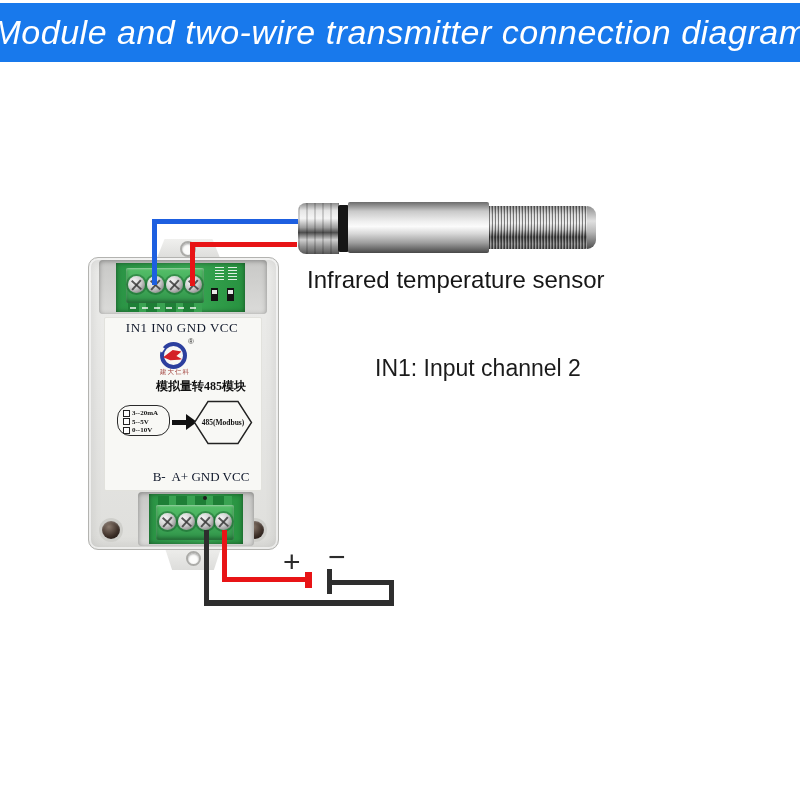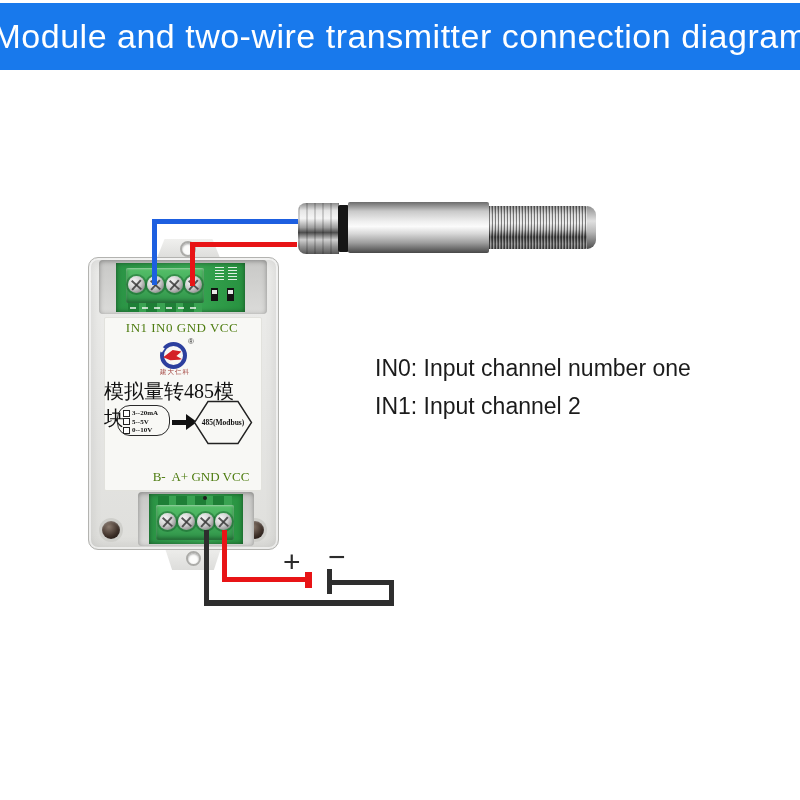--- a/index.html
+++ b/index.html
@@ -1,22 +1,22 @@
 <!DOCTYPE html>
 <html><head>
 <meta charset="utf-8">
 <style>
   html,body{margin:0;padding:0;background:#ffffff;}
   .stage{position:relative;width:800px;height:800px;background:#ffffff;overflow:hidden;
          font-family:"Liberation Sans", sans-serif;}
   .abs{position:absolute;}
 
   
-  .banner{left:0;top:3px;width:800px;height:67px;background:#1879ec;
-          display:flex;align-items:center;justify-content:center;}
+  .banner{left:0;top:3px;width:800px;height:59px;background:#1879ec;
+          display:flex;align-items:center;justify-content:center;font-style:italic;}
   .banner span{color:#ffffff;font-size:34px;letter-spacing:.5px;white-space:nowrap;}
 
   
   .tab{background:linear-gradient(180deg,#f0f0ee,#dddddb);
        filter:drop-shadow(0 0 1px #a8a8a5);}
   .tab-top{left:157px;top:239px;width:63px;height:19px;
            clip-path:polygon(12% 0,88% 0,100% 100%,0 100%);}
   .tab-bottom{left:164px;top:545px;width:58px;height:25px;
               clip-path:polygon(0 0,100% 0,86% 100%,14% 100%);}
   .tab-hole{border-radius:50%;background:#fcfcfb;border:2px solid #ababa8;
@@ -61,37 +61,37 @@
   .smd{width:7px;height:13px;background:#141414;}
   .smd::after{content:"";position:absolute;left:1px;right:1px;top:2px;height:4px;background:#e9e9e9;}
   .silk-char{width:9px;height:13px;
          background:repeating-linear-gradient(180deg,rgba(255,255,255,.85) 0 1px,transparent 1px 3px);}
   .silk-strip{height:2px;
          background:repeating-linear-gradient(90deg,rgba(255,255,255,.7) 0 6px,transparent 6px 12px);}
   .pcb-dot{width:4px;height:4px;border-radius:50%;background:#1d1d1d;}
 
   .panel{left:104px;top:317px;width:156px;height:172px;background:#f8f8f5;
          border:1px solid #e2e2dd;border-radius:2px;}
-  .serif{font-family:"Liberation Serif", serif;color:#4d7c0f;}
+  .serif{font-family:"Liberation Serif", serif;color:#0f172a;}
   .top-terminal-label{left:104px;top:320px;width:156px;text-align:center;
          font-size:13px;letter-spacing:.5px;}
   .bottom-terminal-label{left:142px;top:469px;width:118px;text-align:center;
          font-size:13px;white-space:pre;}
 
   .logo-ring{left:160px;top:342px;width:27px;height:27px;border:4px solid #2c3f9e;
              border-radius:50%;box-sizing:border-box;}
   .logo-gap{left:157px;top:346px;width:7px;height:5px;background:#f8f8f5;transform:rotate(35deg);}
   .logo-swoosh{left:163px;top:350px;width:19px;height:11px;background:#d42027;
              clip-path:polygon(0 55%,55% 0,100% 25%,70% 60%,100% 100%,35% 90%);
              transform:rotate(-8deg);}
   .logo-reg{left:188px;top:337px;font-size:8px;color:#333;}
   .brand-name{left:104px;top:368px;width:142px;text-align:center;font-size:6.5px;
              color:#9e3b35;letter-spacing:1px;}
-  .model-name{left:104px;top:378px;width:142px;text-align:left;font-size:20px;
-             font-weight:normal;color:#101010;}
+  .model-name{left:104px;top:378px;width:142px;text-align:right;font-size:12px;
+             font-weight:bold;color:#101010;}
 
   .options-box{left:117px;top:405px;width:53px;height:31px;border:1.3px solid #2a2a2a;
              border-radius:13px;box-sizing:border-box;padding:3px 0 0 5px;}
   .opt-row{display:flex;align-items:center;gap:2px;height:8.5px;}
   .opt-row span.lbl{font-size:7px;font-weight:bold;font-family:"Liberation Serif",serif;color:#111;}
   .cbx{width:5px;height:5px;border:1px solid #222;display:inline-block;background:#fff;}
 
   .arrow-shaft{left:172px;top:420px;width:15px;height:5px;background:#111;}
   .arrow-head{left:186px;top:414px;width:0;height:0;border-left:11px solid #111;
               border-top:8px solid transparent;border-bottom:8px solid transparent;}
@@ -221,19 +221,19 @@
   <div class="wire w-red" style="left:222px;top:577px;width:86px;height:5px;"></div>
   <div class="wire w-red" style="left:305px;top:572px;width:7px;height:16px;"></div>
 
   <div class="abs battery-label" style="left:283px;top:545px;">+</div>
   <div class="abs battery-label" style="left:328px;top:540px;">−</div>
 
   <div class="abs gland"></div>
   <div class="abs ring"></div>
   <div class="abs sensor-body"></div>
   <div class="abs thread"></div>
+  <div class="abs sensor-caption">Infrared temperature sensor</div>
 
   <div class="abs legend">
-    <div>IN0: Input channel number one</div>
     <div>IN1: Input channel 2</div>
   </div>
 
 </div>
 
 </body></html>

